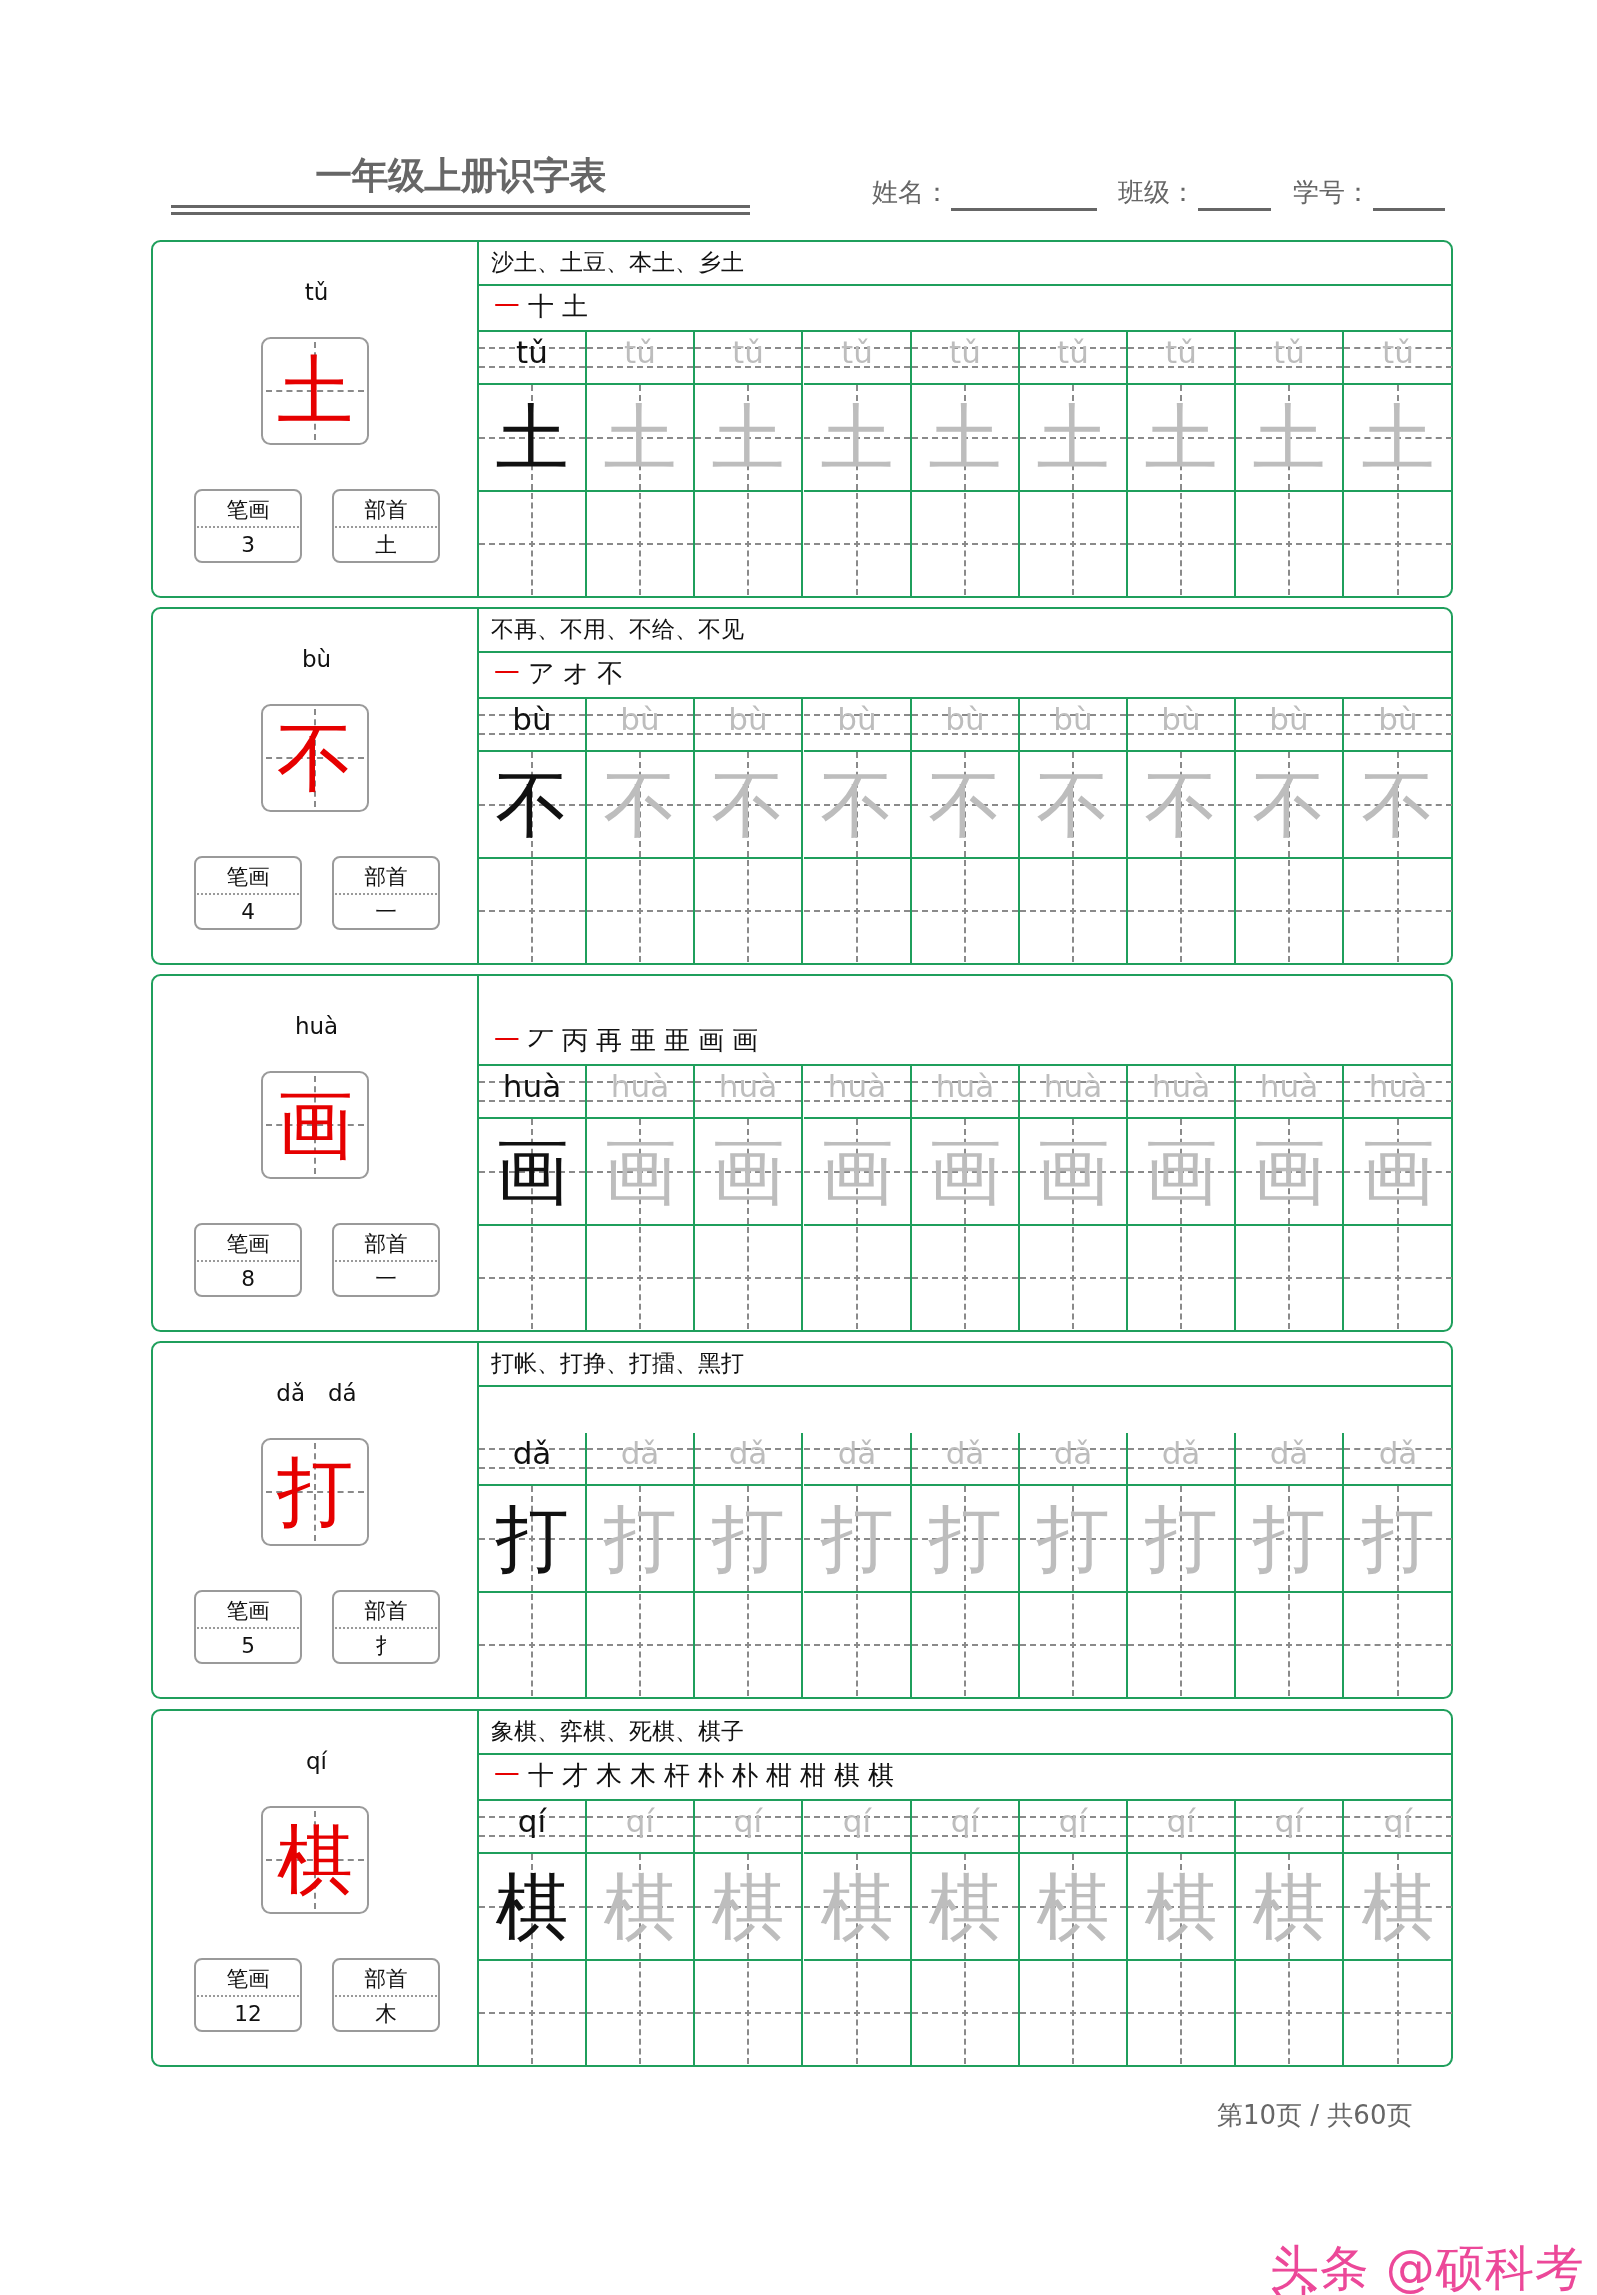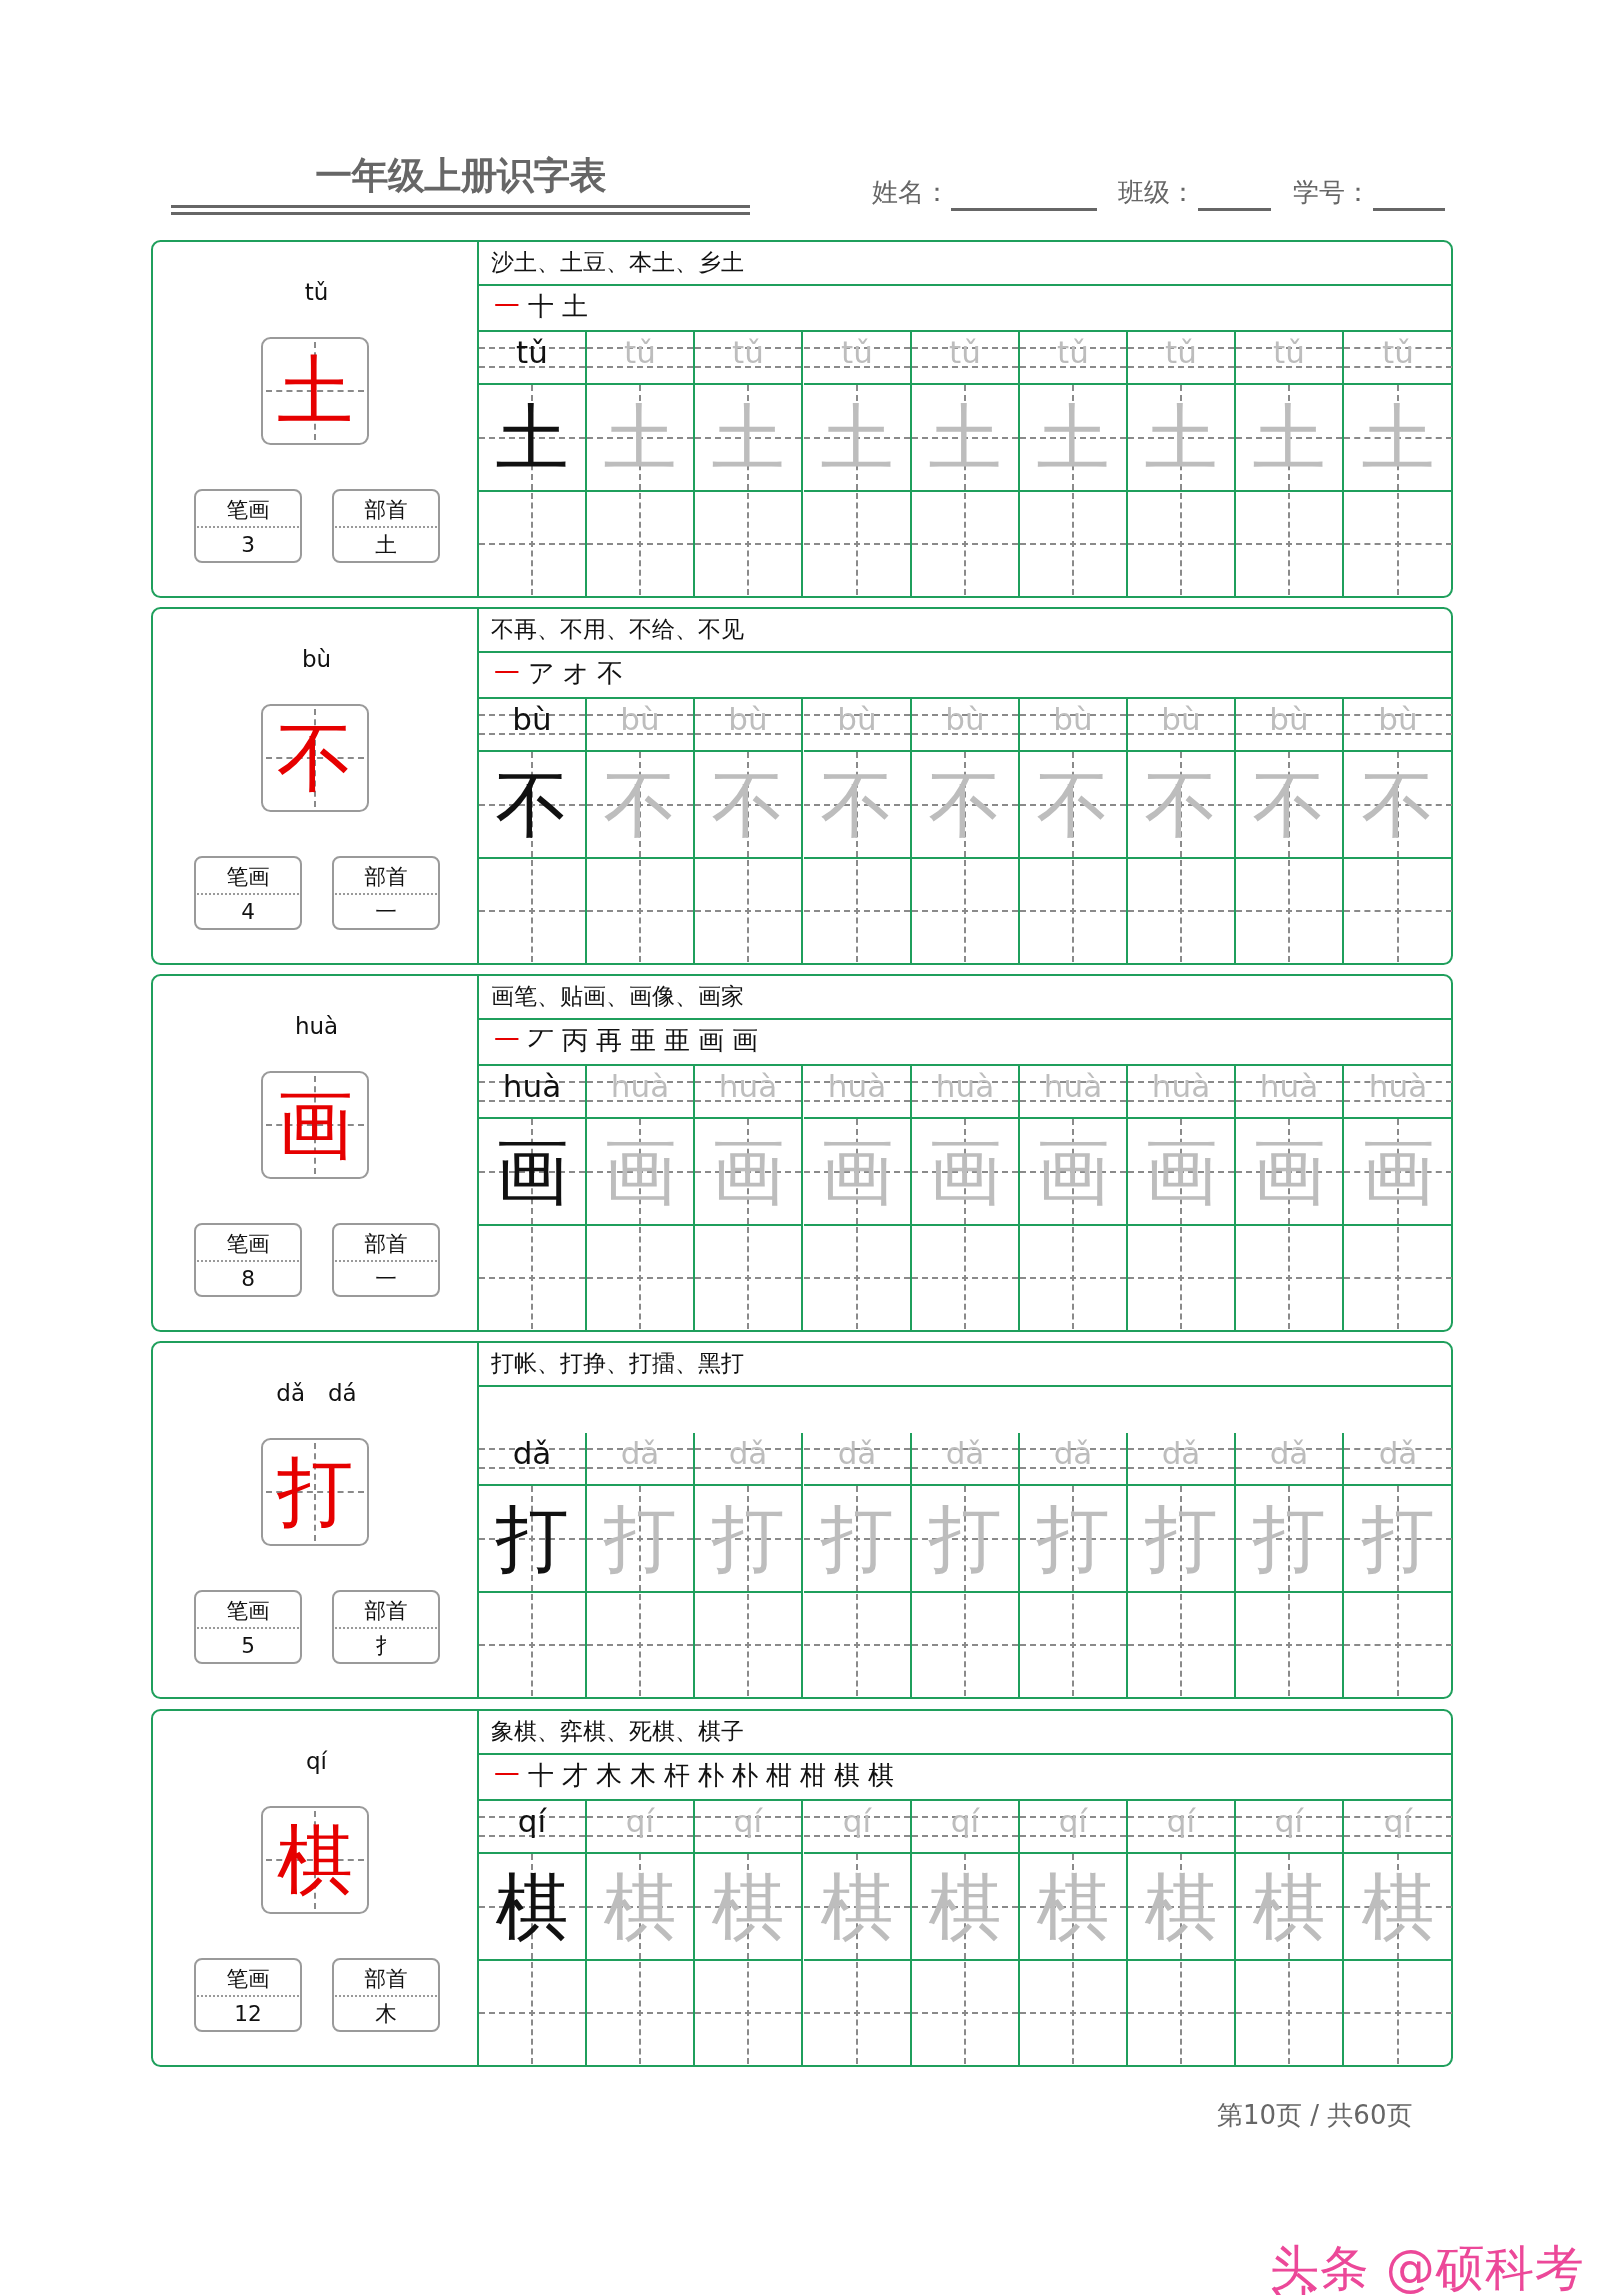--- a/index.html
+++ b/index.html
@@ -455,23 +455,20 @@
           <div class="info-sep"></div>
           <div class="info-value">8</div>
         </div>
         <div class="info-box" style="left:179px">
           <div class="info-label">部首</div>
           <div class="info-sep"></div>
           <div class="info-value">一</div>
         </div>
       </div>
       <div class="right">
-        <div class="row-words">
-          <div class="words-text">画笔、贴画、画像、画家</div>
-        </div>
         <div class="row-strokes">
           <div class="strokes-text"><span class="cur">一</span><span class="">丆</span><span class="">丙</span><span class="">再</span><span class="">亜</span><span class="">亜</span><span class="">画</span><span class="">画</span></div>
         </div>
         <div class="grid">
         <div class="col" style="left:0px">
           <div class="py-cell">
             <div class="py-dash1"></div>
             <div class="py-dash2"></div>
             <div class="py-text model">huà</div>
           </div>

